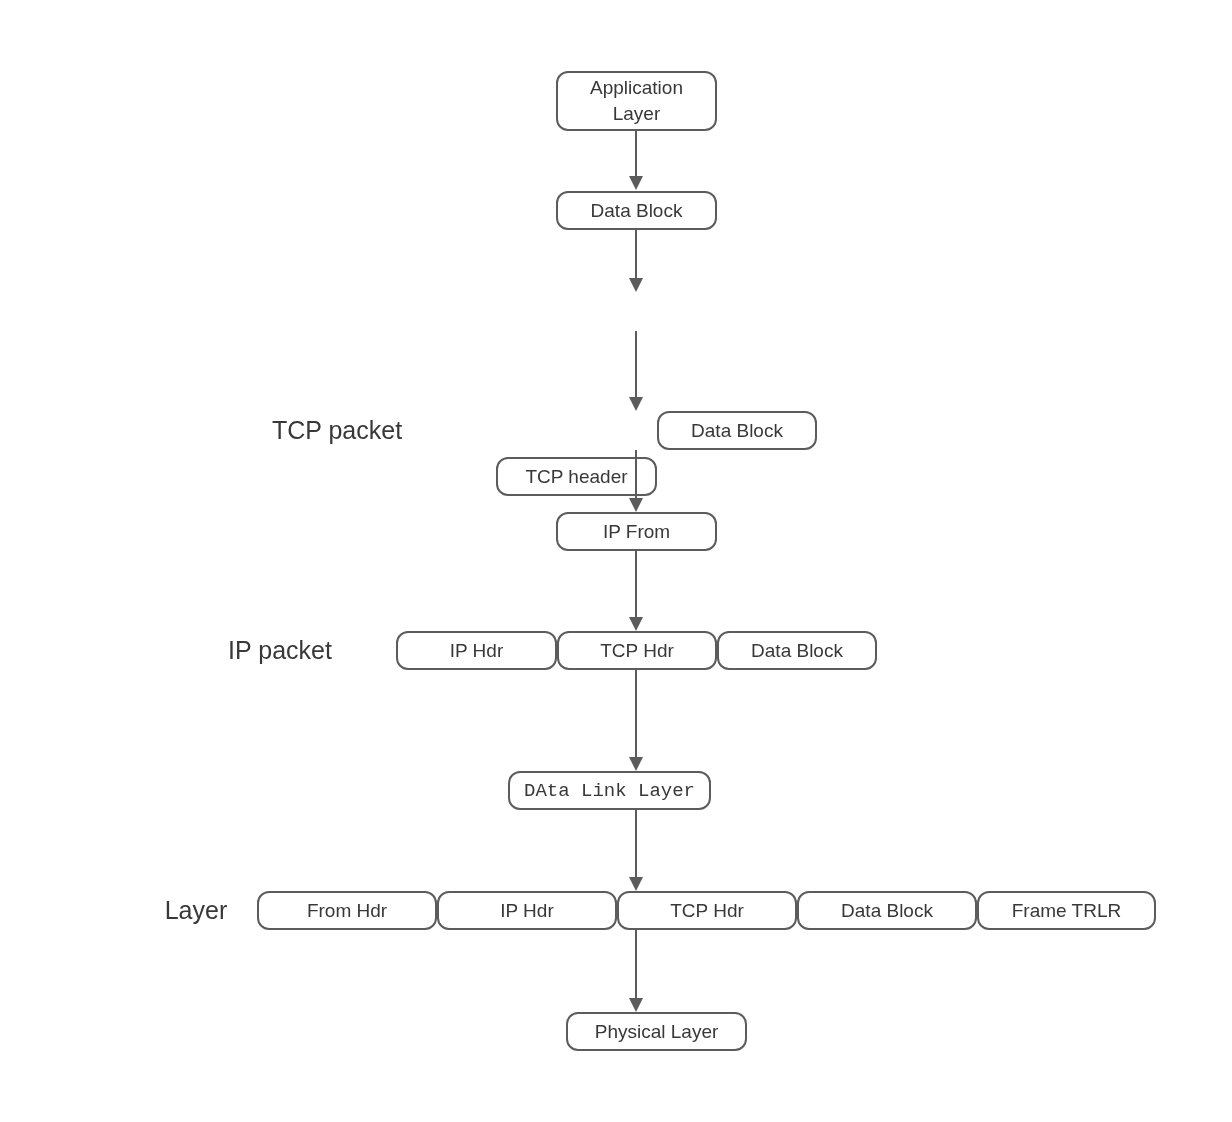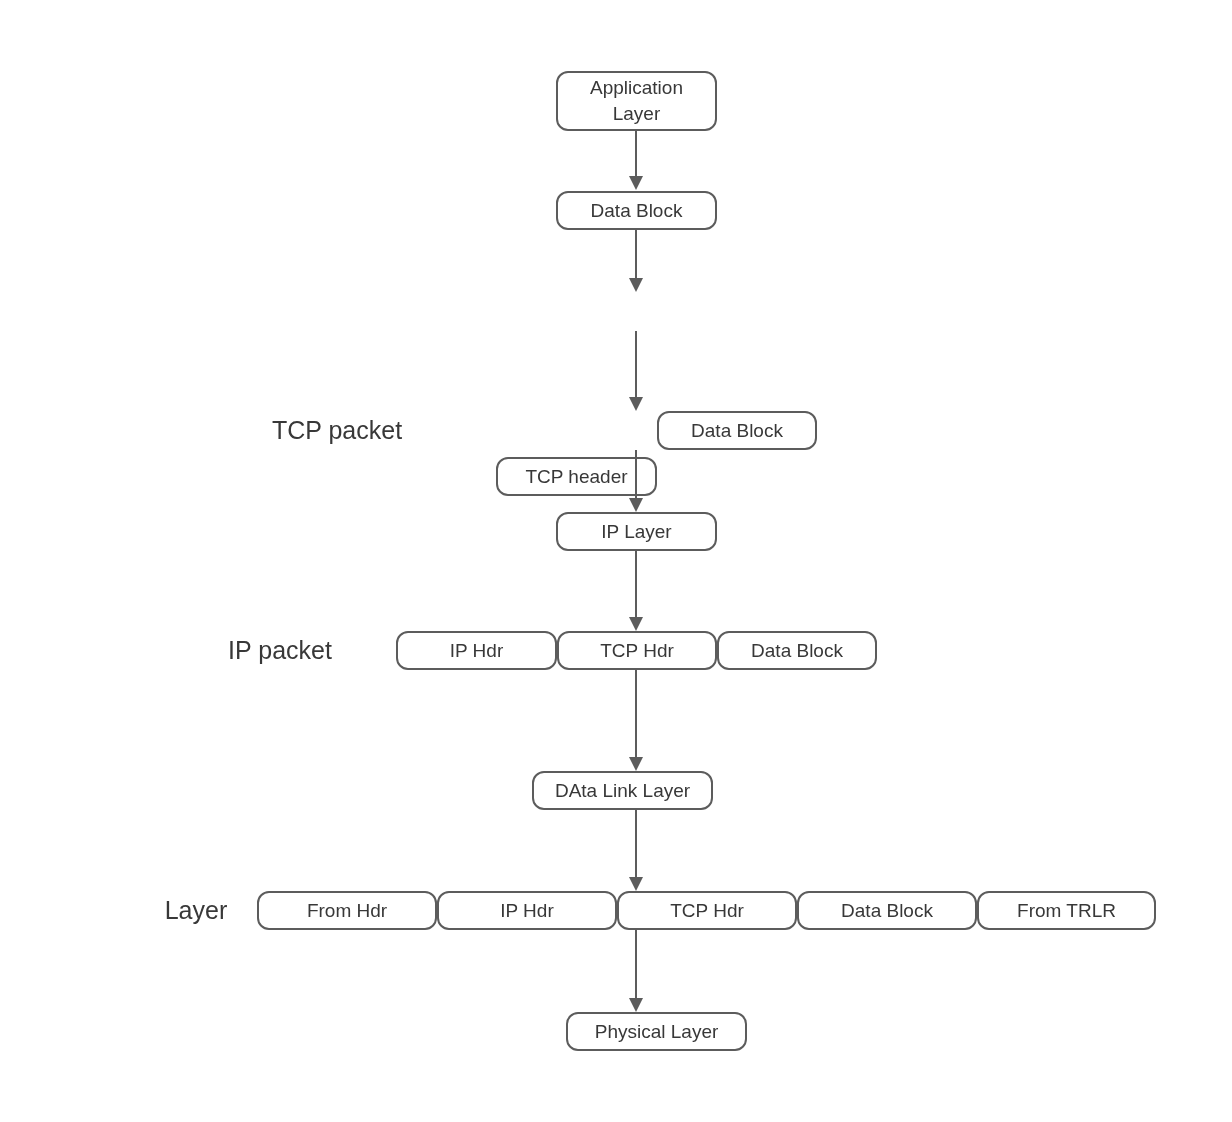--- a/index.html
+++ b/index.html
@@ -94,52 +94,52 @@
   <div class="rowlabel" style="left:262px; top:411px; width:150px; height:39px;">TCP packet</div>
 
   <div class="node" style="left:496px; top:411px; width:161px; height:39px;margin-top:46px;">TCP header</div>
   <div class="node" style="left:657px; top:411px; width:160px; height:39px;">Data Block</div>
 
   <div class="arrow" style="left:629px; top:450px; height:62px;">
     <div class="shaft"></div>
     <div class="head"></div>
   </div>
 
-  <div class="node" style="left:556px; top:512px; width:161px; height:39px;">IP Layer</div>
+  <div class="node" style="left:556px; top:512px; width:161px; height:39px;">IP From</div>
 
   <div class="arrow" style="left:629px; top:551px; height:80px;">
     <div class="shaft"></div>
     <div class="head"></div>
   </div>
 
   <div class="rowlabel" style="left:215px; top:631px; width:130px; height:39px;">IP packet</div>
 
   <div class="node" style="left:396px; top:631px; width:161px; height:39px;">IP Hdr</div>
   <div class="node" style="left:557px; top:631px; width:160px; height:39px;">TCP Hdr</div>
   <div class="node" style="left:717px; top:631px; width:160px; height:39px;">Data Block</div>
 
   <div class="arrow" style="left:629px; top:670px; height:101px;">
     <div class="shaft"></div>
     <div class="head"></div>
   </div>
 
-  <div class="node" style="left:532px; top:771px; width:181px; height:39px;">DAta Link Layer</div>
+  <div class="node" style="left:508px; top:771px; width:203px; height:39px;font-family:Liberation Mono, monospace;">DAta Link Layer</div>
 
   <div class="arrow" style="left:629px; top:810px; height:81px;">
     <div class="shaft"></div>
     <div class="head"></div>
   </div>
 
   <div class="rowlabel" style="left:156px; top:891px; width:80px; height:39px;">Layer</div>
 
   <div class="node" style="left:257px; top:891px; width:180px; height:39px;">From Hdr</div>
   <div class="node" style="left:437px; top:891px; width:180px; height:39px;">IP Hdr</div>
   <div class="node" style="left:617px; top:891px; width:180px; height:39px;">TCP Hdr</div>
   <div class="node" style="left:797px; top:891px; width:180px; height:39px;">Data Block</div>
-  <div class="node" style="left:977px; top:891px; width:179px; height:39px;">From TRLR</div>
+  <div class="node" style="left:977px; top:891px; width:179px; height:39px;">Frame TRLR</div>
 
   <div class="arrow" style="left:629px; top:930px; height:82px;">
     <div class="shaft"></div>
     <div class="head"></div>
   </div>
 
   <div class="node" style="left:566px; top:1012px; width:181px; height:39px;">Physical Layer</div>
 
 </div>
 

